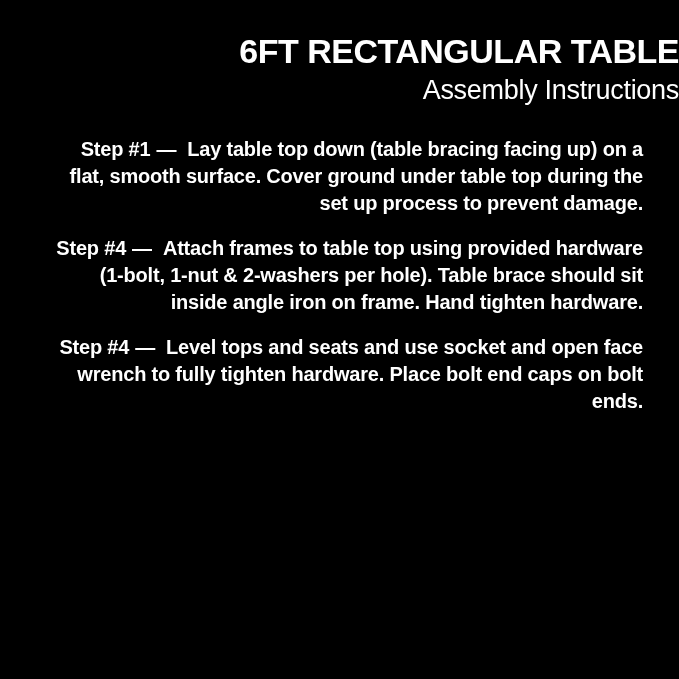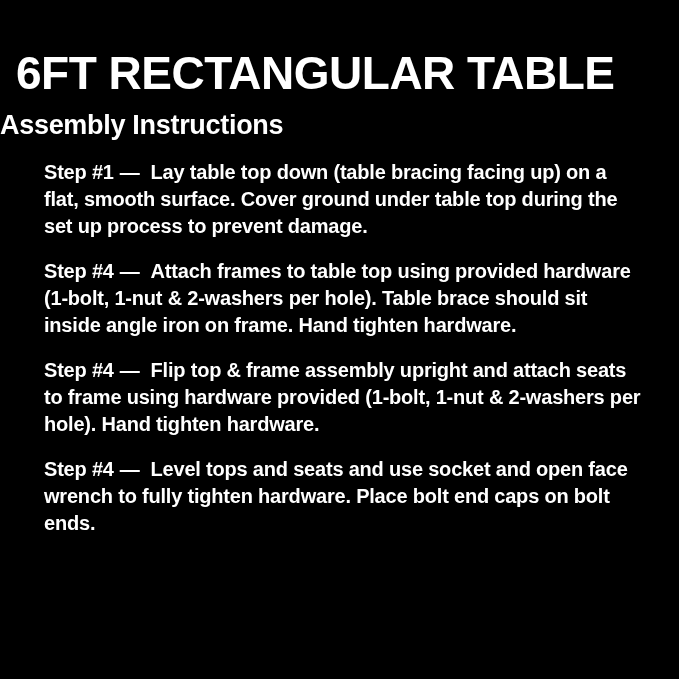--- a/index.html
+++ b/index.html
@@ -13,38 +13,39 @@
     height: 679px;
     background: #000000;
     color: #ffffff;
     font-family: "Liberation Sans", sans-serif;
     font-weight: bold;
     overflow: hidden;
     box-sizing: border-box;
     padding-top: 34px;
   }
   .title {
-    margin: 16px;
-    text-align: left;
-    font-size: 46px;
+    margin: 0;
+    text-align: right;
+    font-size: 34px;
     line-height: 1.0;
     letter-spacing: -0.5px;
     font-weight: bold;
   }
   .subtitle {
     margin: 9px 0 0 0;
-    text-align: left;
+    text-align: right;
     font-size: 27px;
     line-height: 1.0;
     letter-spacing: -0.3px;
-    font-weight: bold;
+    font-weight: normal;
   }
   .steps {
-    margin-top: 20px;
+    margin-top: 32px;
     padding: 0 36px 0 44px;
+    text-align: right;
   }
   .step {
     margin: 0 0 18px 0;
     font-size: 20px;
     line-height: 27px;
     letter-spacing: -0.2px;
     font-weight: bold;
   }
   .step-dash {
     margin: 0 0.55em 0 0.30em;
@@ -56,17 +57,16 @@
 <div class="sheet">
   <h1 class="title">6FT RECTANGULAR TABLE</h1>
   <h2 class="subtitle">Assembly Instructions</h2>
 
   <div class="steps">
     <p class="step"><span class="step-label">Step #1</span><span class="step-dash">—</span><span class="step-text">Lay table top down (table bracing facing up) on a flat, smooth surface. Cover ground under table top during the set up process to prevent damage.</span></p>
 
     <p class="step"><span class="step-label">Step #4</span><span class="step-dash">—</span><span class="step-text">Attach frames to table top using provided hardware (1-bolt, 1-nut &amp; 2-washers per hole). Table brace should sit inside angle iron on frame. Hand tighten hardware.</span></p>
 
 
-    <p class="step"><span class="step-label">Step #4</span><span class="step-dash">—</span><span class="step-text">Flip top &amp; frame assembly upright and attach seats to frame using hardware provided (1-bolt, 1-nut &amp; 2-washers per hole). Hand tighten hardware.</span></p>
 
     <p class="step"><span class="step-label">Step #4</span><span class="step-dash">—</span><span class="step-text">Level tops and seats and use socket and open face wrench to fully tighten hardware. Place bolt end caps on bolt ends.</span></p>
   </div>
 </div>
 
 </body></html>

